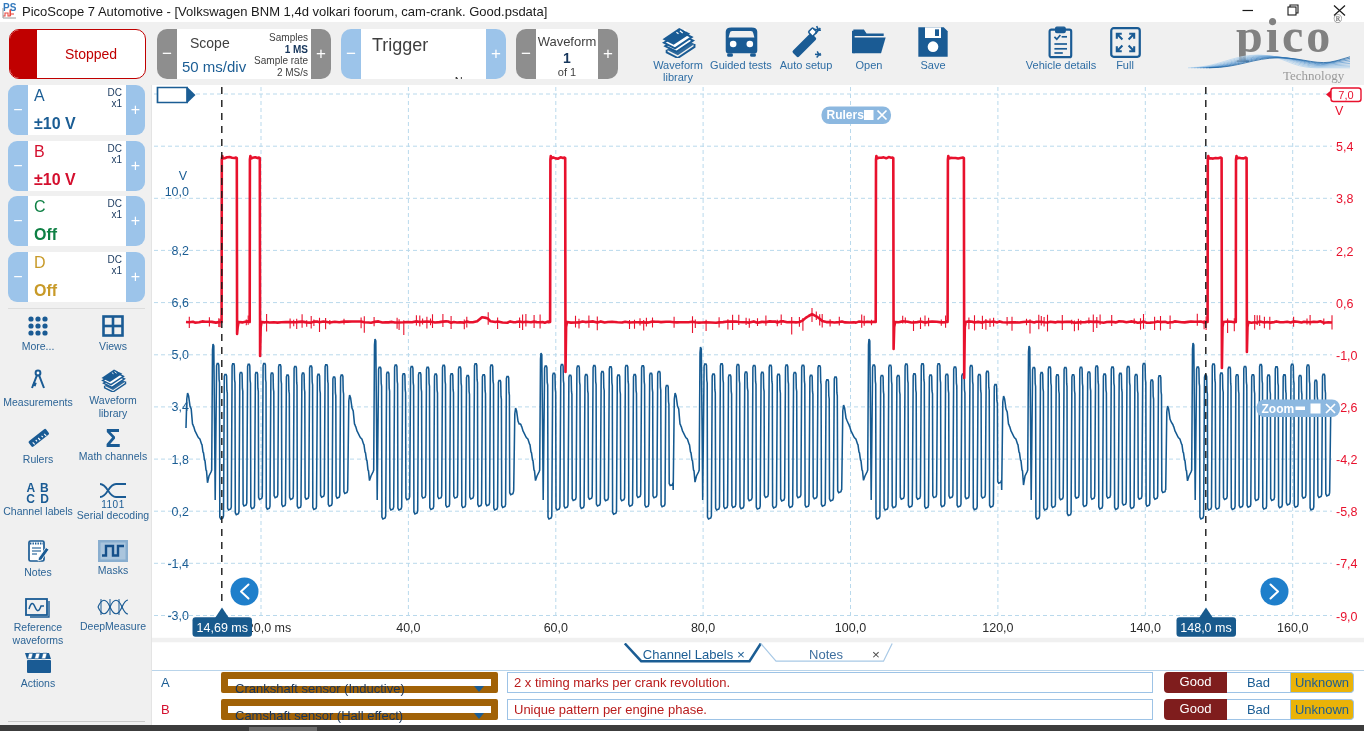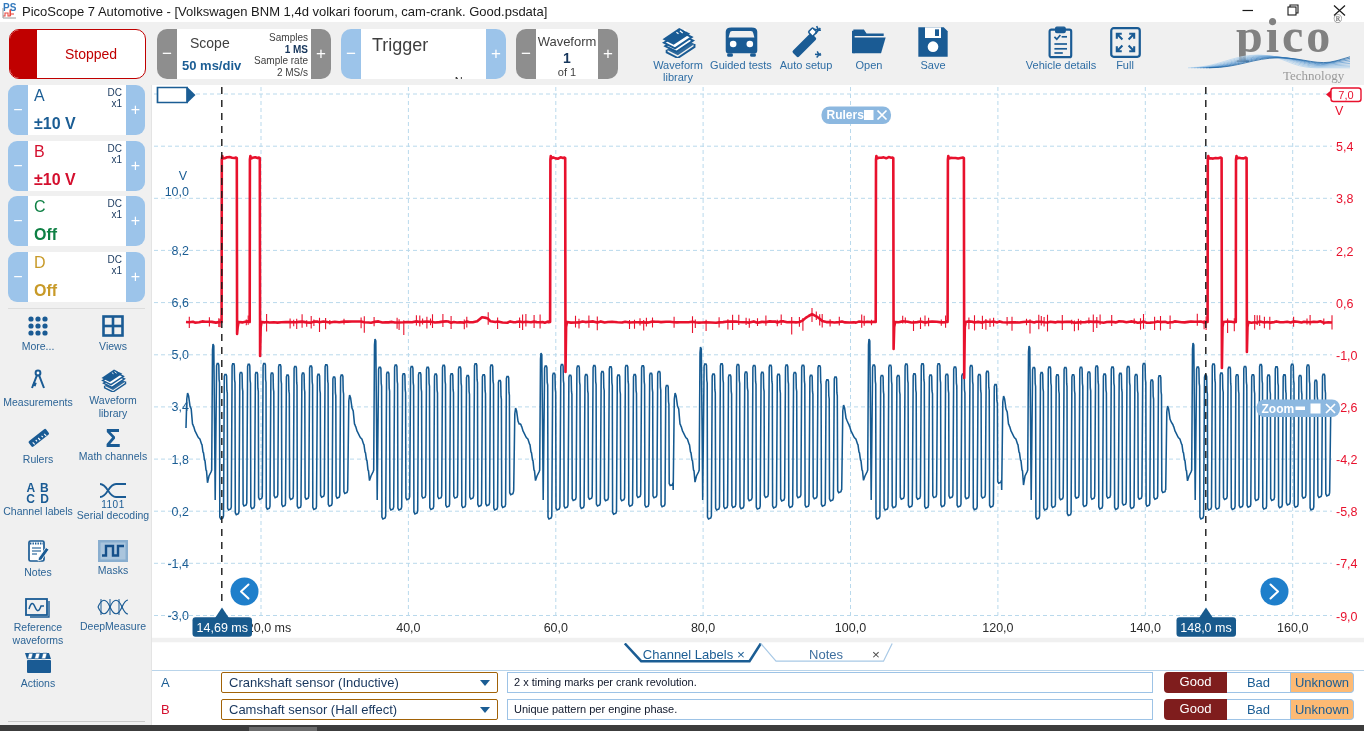--- a/index.html
+++ b/index.html
@@ -20,28 +20,28 @@
 .chbody{flex:1;background:#fff;position:relative}
 .chletter{position:absolute;left:6px;top:2px;font-size:16px}
 .chdc{position:absolute;right:4px;top:2px;font-size:10px;color:#16365c;text-align:right;line-height:11px}
 .chval{position:absolute;left:6px;bottom:2px;font-size:16px;font-weight:bold}
 .sico{position:absolute;width:76px;text-align:center;color:#2c6496;font-size:10.5px;line-height:13px}
 .sico svg{display:block;margin:0 auto 2px auto}
 #chartsvg{position:absolute;left:0px;top:85px}
 #tabssvg{position:absolute;left:0px;top:643px}
 .formrow{position:absolute;left:152px;width:1212px;height:21px}
 .chlbl{position:absolute;left:9px;top:3px;font-size:13px}
-.ddl{position:absolute;left:69px;top:0;width:277px;height:21px;border:1px solid #a16207;border-radius:2px;background:#fff;font-size:13px;color:#17365d;line-height:19px;padding-left:7px}
+.ddl{position:absolute;left:69px;top:0;width:277px;height:21px;border:7px solid #a16207;border-radius:2px;background:#fff;font-size:13px;color:#17365d;line-height:19px;padding-left:7px}
 .ddl .caret{position:absolute;right:7px;top:7px;width:0;height:0;border-left:5px solid transparent;border-right:5px solid transparent;border-top:6px solid #1b5d94}
-.tin{position:absolute;left:355px;top:0;width:646px;height:21px;border:1px solid #9dc3e6;background:#fff;font-size:11px;color:#0f172a;line-height:19px;padding-left:6px}
+.tin{position:absolute;left:355px;top:0;width:646px;height:21px;border:1px solid #9dc3e6;background:#fff;font-size:13px;color:#b91c1c;line-height:19px;padding-left:6px}
 .btns{position:absolute;left:1012px;top:0;width:190px;height:21px;display:flex}
 .btn{height:21px;font-size:13px;text-align:center;line-height:20px}
 .good{width:63px;background:#7f1d1d;color:#fff;border-radius:4px 0 0 4px}
 .bad{width:64px;background:#fff;color:#1b5d94;border:1px solid #9dc3e6;border-left:none}
-.unk{width:63px;background:#fdba74;color:#1b5d94;border:1px solid #9dc3e6;border-left:none;border-radius:0 4px 4px 0}
+.unk{width:63px;background:#eab308;color:#1b5d94;border:1px solid #9dc3e6;border-left:none;border-radius:0 4px 4px 0}
 #statusbar{position:absolute;left:0;top:725px;width:1364px;height:6px;background:#3c3c3c}
 </style></head><body>
 
 <div id="titlebar">
  <svg class="abs" style="left:2px;top:3px" width="16" height="17" viewBox="0 0 16 17">
    <text x="1" y="8" font-size="10" font-weight="bold" fill="#3279bd" font-family="Liberation Sans">PS</text>
    <path d="M1 13 L3 13 L3 10 L6 10 L6 13 L8 13 L8 7 L8.5 7 L8.5 13" stroke="#e8483f" stroke-width="1.1" fill="none"></path>
    <line x1="8.5" y1="11" x2="12" y2="11" stroke="#e8483f" stroke-width="1.1"></line>
    <path d="M1 5 L1 15 L14 15" stroke="#9a9a9a" stroke-width="1" fill="none"></path>
  </svg>
@@ -58,21 +58,21 @@
 
  <div class="abs" style="left:9px;top:7px;width:137px;height:50px;background:#fff;border:1.5px solid #c00000;border-radius:10px;overflow:hidden">
    <div class="abs" style="left:0;top:0;width:27px;height:50px;background:#c00000"></div>
    <div class="abs" style="left:27px;top:0;width:108px;height:47px;color:#c00000;font-size:14px;display:flex;align-items:center;justify-content:center">Stopped</div>
  </div>
 
  <div class="grp" style="left:157px;width:174px">
    <div class="gbtn gray">−</div>
    <div class="gbody" style="width:134px">
      <div class="abs" style="left:13px;top:6px;font-size:14px;color:#3f3f3f">Scope</div>
-     <div class="abs" style="left:5px;top:29px;font-size:13px;font-weight:bold;color:#1b5d94;white-space:nowrap">50 ms/div</div>
+     <div class="abs" style="left:5px;top:29px;font-size:15px;font-weight:normal;color:#1b5d94;white-space:nowrap">50 ms/div</div>
      <div class="abs" style="right:3px;top:3px;text-align:right;font-size:10px;color:#3f3f3f;line-height:11.5px">Samples<br><b style="color:#16365c">1 MS</b><br>Sample rate<br>2 MS/s</div>
    </div>
    <div class="gbtn gray">+</div>
  </div>
 
  <div class="grp" style="left:341px;width:165px">
    <div class="gbtn lblue">−</div>
    <div class="gbody" style="width:125px">
      <div class="abs" style="left:11px;top:6px;font-size:18px;color:#3f3f3f">Trigger</div>
      <div class="abs" style="right:5px;bottom:4px;font-size:11px;color:#2b2b2b">None</div>

